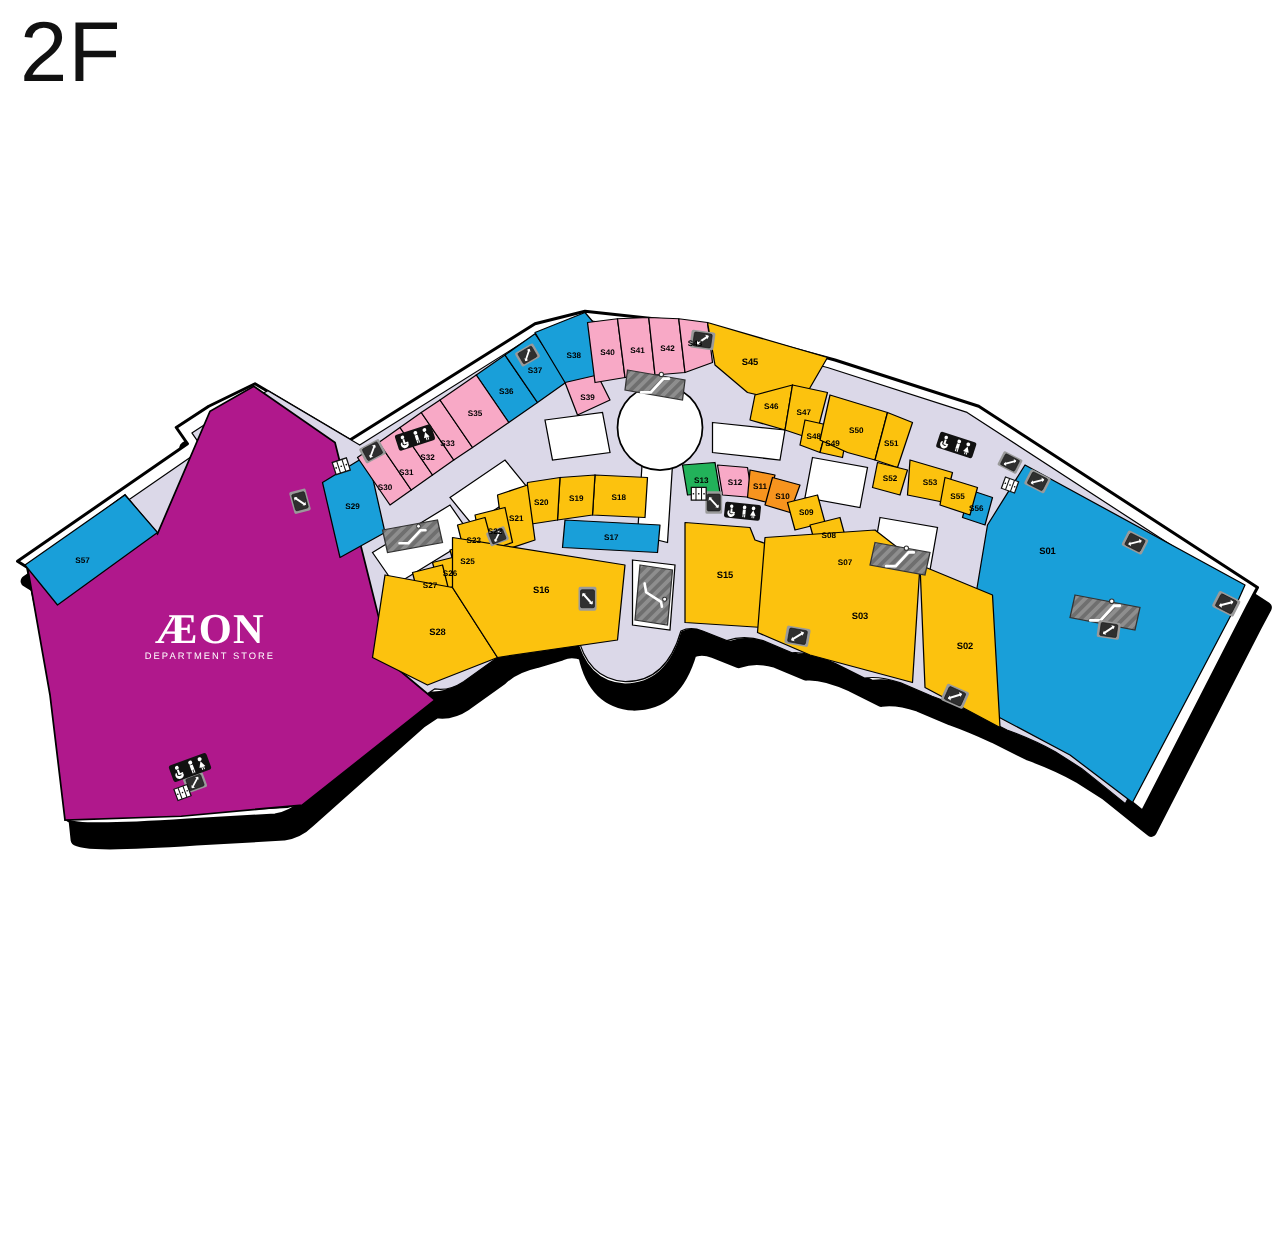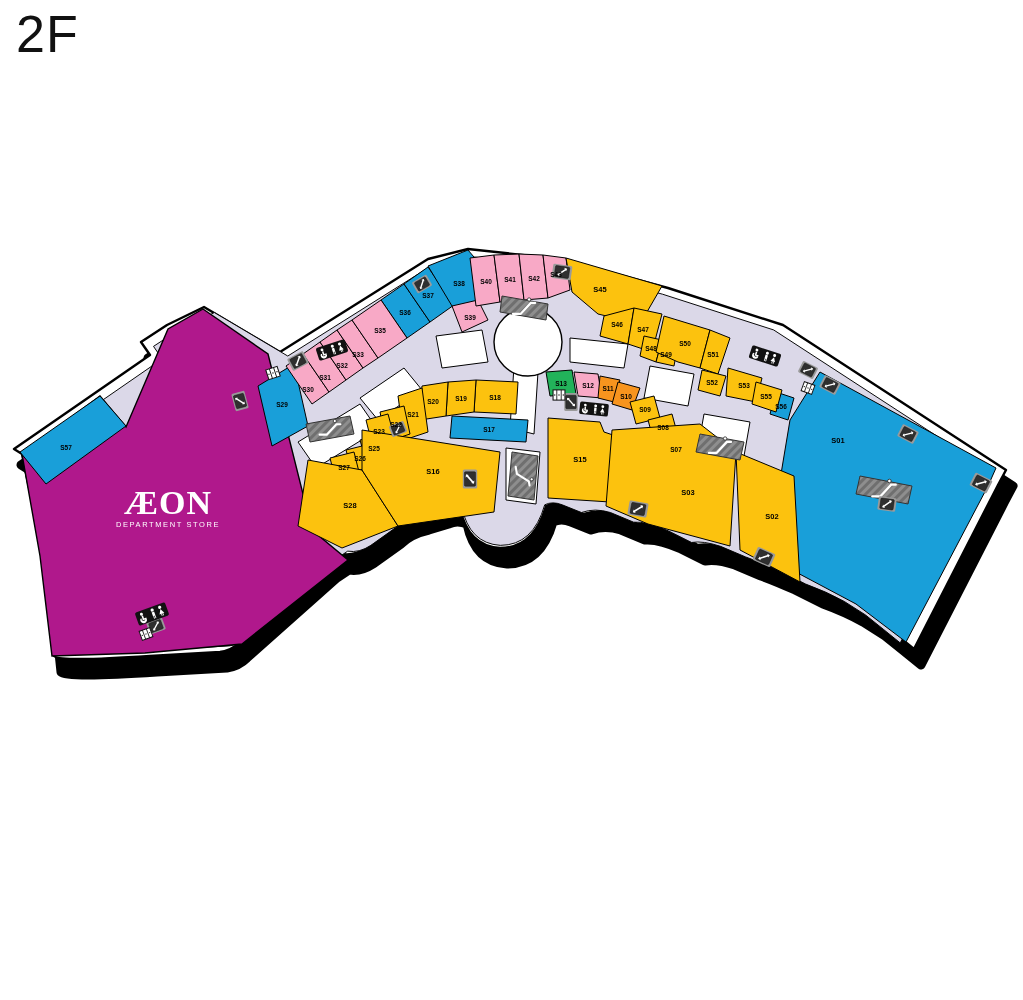--- a/index.html
+++ b/index.html
@@ -1,18 +1,18 @@
 <!DOCTYPE html>
 <html><head>
 <meta charset="utf-8">
 <style>
   html,body{margin:0;padding:0;background:#ffffff;}
   .stage{position:relative;width:1023px;height:1000px;background:#fff;overflow:hidden;
          font-family:"Liberation Sans", sans-serif;}
-  .floor-title{position:absolute;left:16px;top:8px;font-size:52px;font-weight:500;color:#111;
+  .floor-title{position:absolute;left:16px;top:8px;font-size:68px;font-weight:500;color:#111;
                letter-spacing:1px;line-height:1;}
   svg{position:absolute;left:0;top:0;}
   .unit-label{font-family:"Liberation Sans", sans-serif;font-size:6.5px;font-weight:bold;fill:#000;
               text-anchor:middle;pointer-events:none;}
   .unit-label.big{font-size:7.5px;}
   .anchor-name{font-family:"Liberation Serif", serif;font-size:34px;font-weight:bold;fill:#fff;
                text-anchor:middle;letter-spacing:1px;}
   .anchor-sub{font-family:"Liberation Sans", sans-serif;font-size:7.5px;fill:#fff;text-anchor:middle;
               letter-spacing:1.6px;}
 </style>

